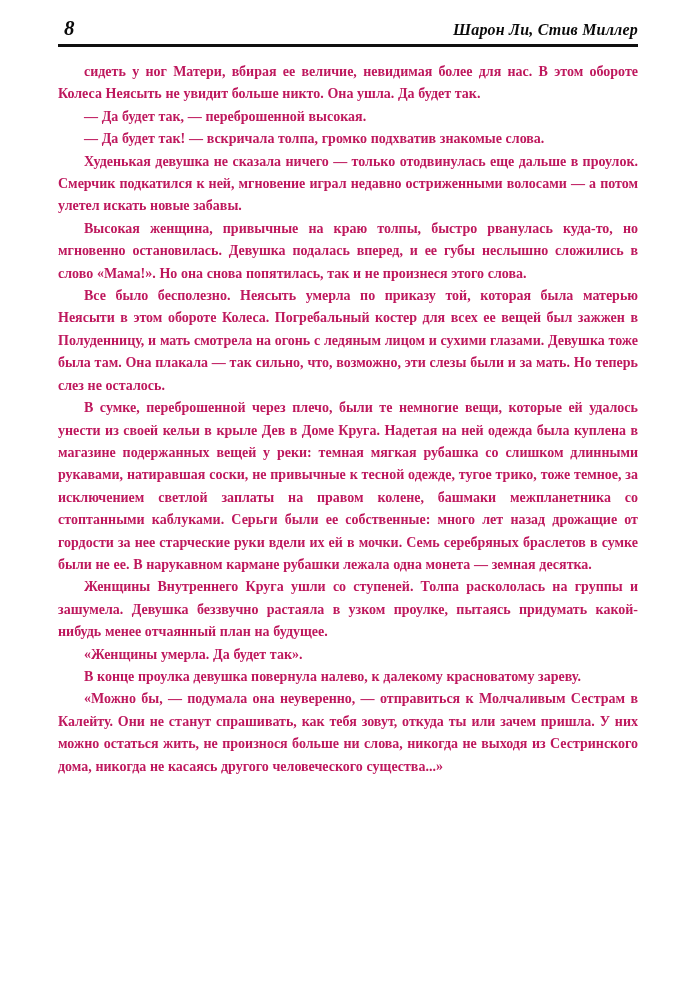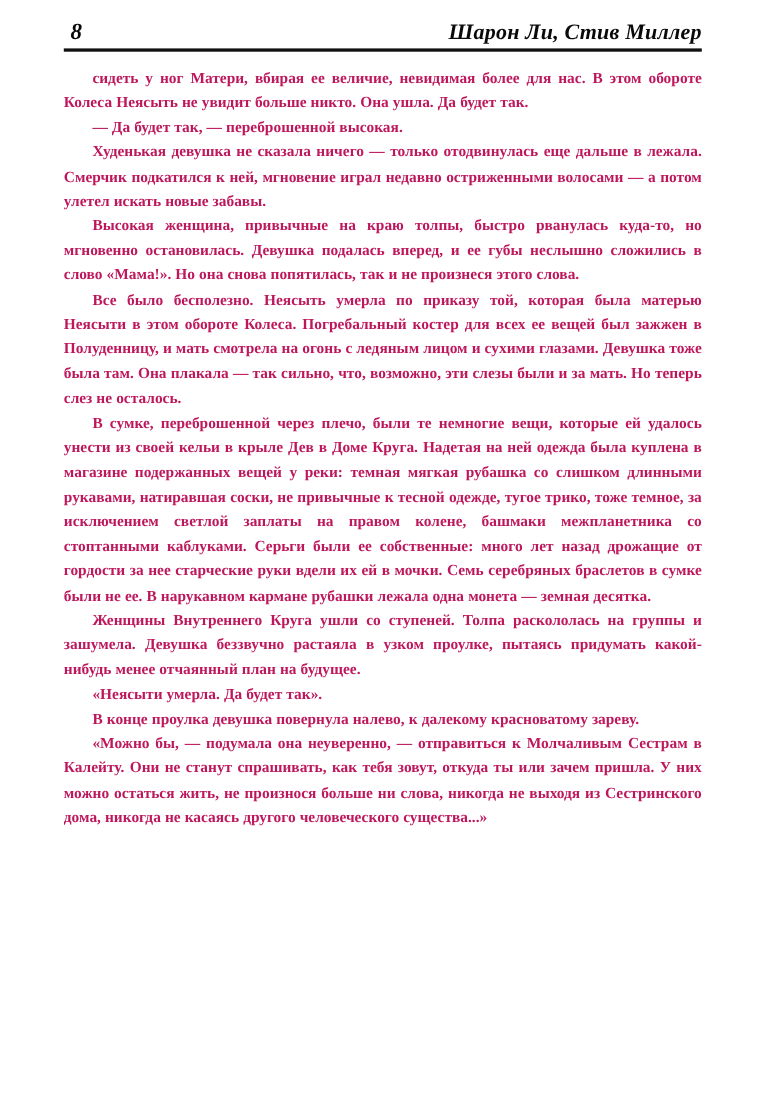--- a/index.html
+++ b/index.html
@@ -30,21 +30,21 @@
   }
   .folio {
     font-size: 21px;
     font-weight: bold;
     font-style: italic;
     color: #0a0a0a;
     letter-spacing: 0px;
     padding-left: 6px;
   }
   .author-line {
-    font-size: 20px;
+    font-size: 16px;
     font-weight: bold;
     font-style: italic;
     color: #0a0a0a;
     letter-spacing: 0.2px;
     white-space: nowrap;
   }
   .head-rule {
     width: 100%;
     height: 3px;
     background: #101010;
@@ -75,24 +75,25 @@
     <div class="running-head">
       <span class="folio">8</span>
       <span class="author-line">Шарон Ли, Стив Миллер</span>
     </div>
 
     <div class="head-rule"></div>
 
     <div class="body-text">
         <p>сидеть у ног Матери, вбирая ее величие, невидимая более для нас. В этом обороте Колеса Неясыть не увидит больше никто. Она ушла. Да будет так.</p>
         <p>— Да будет так, — переброшенной высокая.</p>
-        <p>Худенькая девушка не сказала ничего — только отодвинулась еще дальше в лежала. Смерчик подкатился к ней, мгновение играл недавно остриженными волосами — а потом улетел искать новые забавы.</p>
+        <p>— Да будет так! — вскричала толпа, громко подхватив знакомые слова.</p>
+        <p>Худенькая девушка не сказала ничего — только отодвинулась еще дальше в проулок. Смерчик подкатился к ней, мгновение играл недавно остриженными волосами — а потом улетел искать новые забавы.</p>
         <p>Высокая женщина, привычные на краю толпы, быстро рванулась куда-то, но мгновенно остановилась. Девушка подалась вперед, и ее губы неслышно сложились в слово «Мама!». Но она снова попятилась, так и не произнеся этого слова.</p>
         <p>Все было бесполезно. Неясыть умерла по приказу той, которая была матерью Неясыти в этом обороте Колеса. Погребальный костер для всех ее вещей был зажжен в Полуденницу, и мать смотрела на огонь с ледяным лицом и сухими глазами. Девушка тоже была там. Она плакала — так сильно, что, возможно, эти слезы были и за мать. Но теперь слез не осталось.</p>
         <p>В сумке, переброшенной через плечо, были те немногие вещи, которые ей удалось унести из своей кельи в крыле Дев в Доме Круга. Надетая на ней одежда была куплена в магазине подержанных вещей у реки: темная мягкая рубашка со слишком длинными рукавами, натиравшая соски, не привычные к тесной одежде, тугое трико, тоже темное, за исключением светлой заплаты на правом колене, башмаки межпланетника со стоптанными каблуками. Серьги были ее собственные: много лет назад дрожащие от гордости за нее старческие руки вдели их ей в мочки. Семь серебряных браслетов в сумке были не ее. В нарукавном кармане рубашки лежала одна монета — земная десятка.</p>
         <p>Женщины Внутреннего Круга ушли со ступеней. Толпа раскололась на группы и зашумела. Девушка беззвучно растаяла в узком проулке, пытаясь придумать какой-нибудь менее отчаянный план на будущее.</p>
-        <p>«Неясыти умерла. Да будет так».</p>
+        <p>«Женщины умерла. Да будет так».</p>
         <p>В конце проулка девушка повернула налево, к далекому красноватому зареву.</p>
         <p>«Можно бы, — подумала она неуверенно, — отправиться к Молчаливым Сестрам в Калейту. Они не станут спрашивать, как тебя зовут, откуда ты или зачем пришла. У них можно остаться жить, не произнося больше ни слова, никогда не выходя из Сестринского дома, никогда не касаясь другого человеческого существа...»</p>
       </div>
 
   </div>
 </div>
 
 </body></html>

